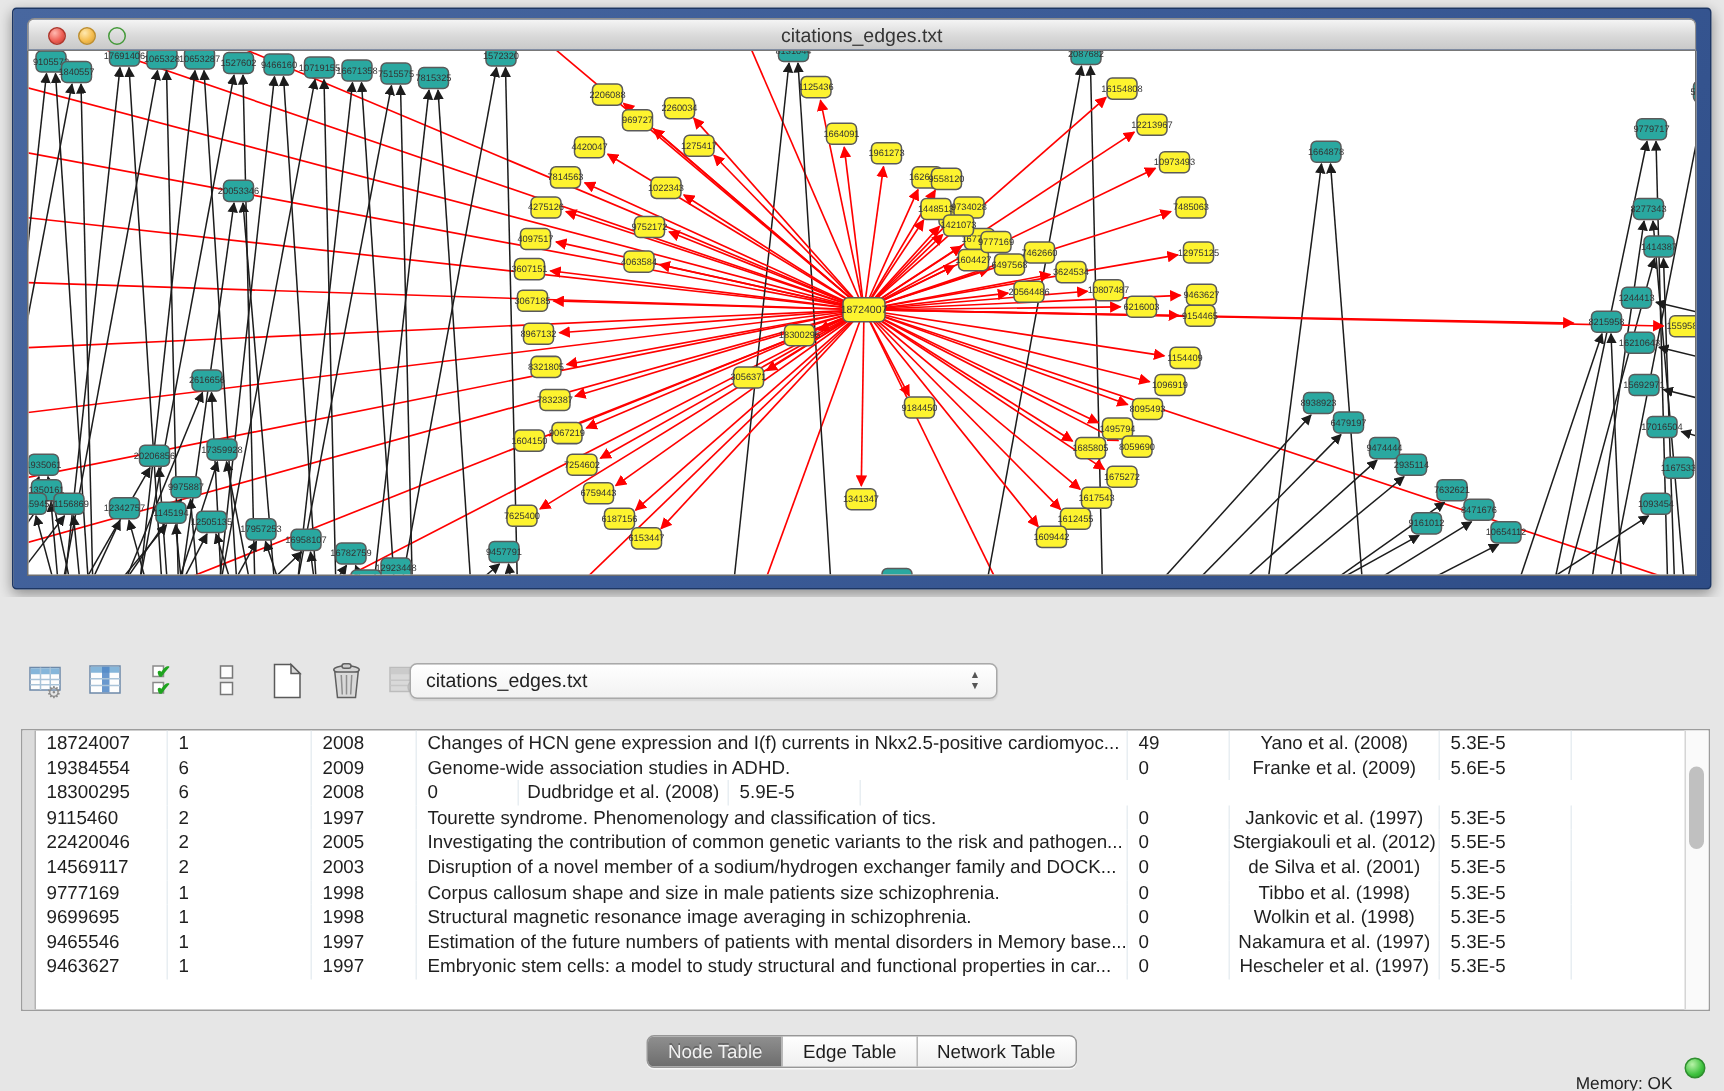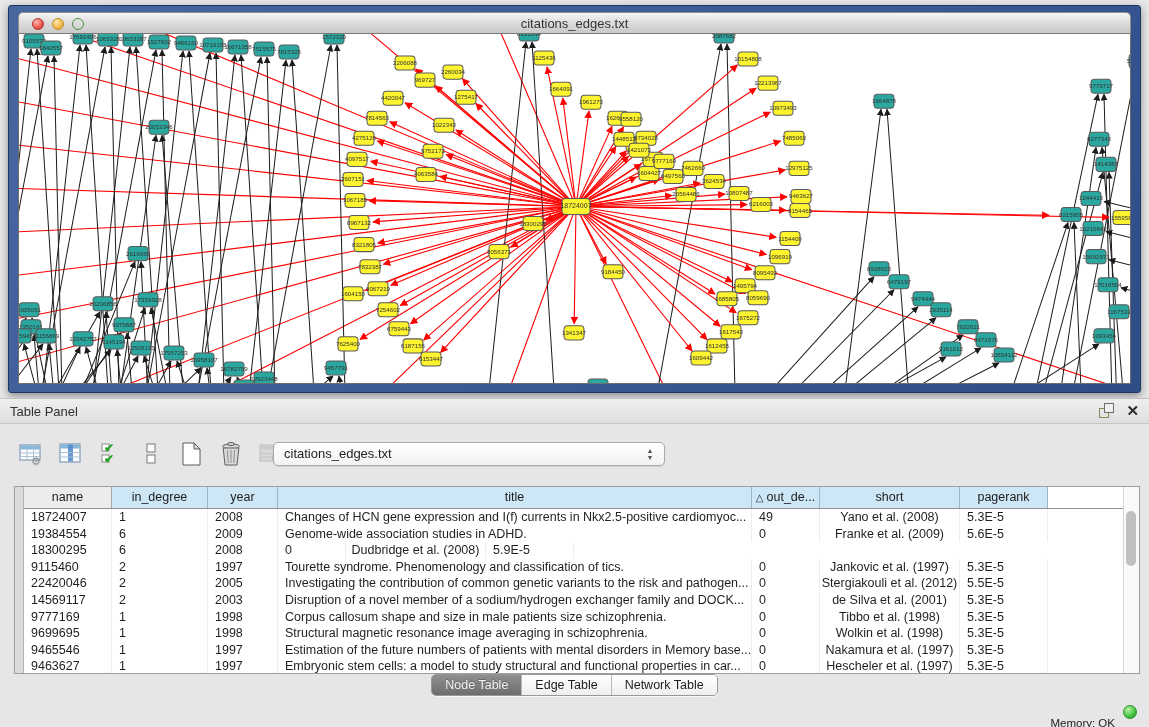--- a/index.html
+++ b/index.html
@@ -61,21 +61,21 @@
   .t-row{display:flex;height:16.6px;}
   .t-cell{box-sizing:border-box;font-size:12.5px;line-height:16.4px;color:#1f1f1f;
     padding-left:7px;white-space:nowrap;overflow:hidden;border-right:1px solid #e8eef2;}
   .t-cell.center{text-align:center;padding-left:0;}
   .t-cell.fillb{flex:1;border-right:none;}
   .c0{width:88px;} .c1{width:96px;} .c2{width:70px;} .c3{width:474px;} .c4{width:68px;} .c5{width:140px;} .c6{width:88px;}
   .vscroll{width:15px;background:#fafafa;border-left:1px solid #d5d5d5;position:relative;}
   .vthumb{position:absolute;left:2px;top:24px;width:10px;height:55px;background:#c0c0c0;border-radius:6px;}
 
   
-  .tabbar{position:absolute;left:0;top:276px;width:100%;display:flex;justify-content:center;}
+  .tabbar{position:absolute;left:0;top:292px;width:100%;display:flex;justify-content:center;}
   .seg{display:flex;border:1px solid #979797;border-radius:5px;overflow:hidden;height:20px;
     box-shadow:0 1px 0 rgba(255,255,255,.7);}
   .seg-item{padding:0 13px;font-size:12.5px;line-height:20px;color:#1d1d1d;
     background:linear-gradient(#ffffff,#efefef);border-left:1px solid #b9b9b9;}
   .seg-item:first-child{border-left:none;}
   .seg-item.active{background:linear-gradient(#8f8f8f,#6d6d6d);color:#f2f2f2;text-shadow:0 -1px 0 rgba(0,0,0,.25);}
 
   
   .statusbar{position:absolute;left:0;top:302px;width:100%;height:27px;}
   .mem{position:absolute;right:34px;top:17px;font-size:11.5px;color:#222;margin-left:47px;}
@@ -744,30 +744,20 @@
         </g>
         <g>
           <rect x="561" y="197" width="28" height="16" rx="3.5" fill="#fdf32f" stroke="#5a5a5a" stroke-width="1"></rect>
           <text x="575" y="207" font-size="7" text-anchor="middle" fill="#333" font-family="Liberation Sans,sans-serif">18724007</text>
         </g>
       </svg>
   </div>
 </div>
 
 <div class="table-panel">
-  <div class="panel-header">
-    <div class="panel-title">Table Panel</div>
-    <div class="panel-btns">
-      <div class="float-ic">
-          <div class="sq1"></div>
-          <div class="sq2"></div>
-        </div>
-      <div class="close-ic">✕</div>
-    </div>
-  </div>
 
   <div class="toolbar">
     <div class="tool-btn">
       <svg width="26" height="24">
           <rect x="2" y="3" width="20" height="15" fill="#fdfdfd" stroke="#6d89a9"></rect>
           <rect x="2.5" y="3.5" width="19" height="4" fill="#86b6da"></rect>
           <line x1="2" y1="11" x2="22" y2="11" stroke="#a9c3d8"></line>
           <line x1="2" y1="14.5" x2="22" y2="14.5" stroke="#a9c3d8"></line>
           <line x1="9" y1="3" x2="9" y2="18" stroke="#a9c3d8"></line>
           <line x1="15.5" y1="3" x2="15.5" y2="18" stroke="#a9c3d8"></line>
@@ -831,30 +821,20 @@
     <span>citations_edges.txt</span>
     <span class="stepper">
         <span>▲</span>
         <span>▼</span>
       </span>
   </div>
 
   <div class="tbl">
     <div class="row-stub"></div>
     <div class="tbl-main">
-      <div class="hdr-row" id="hdr-row">
-          <div class="hdr-cell c0 gray">name</div>
-          <div class="hdr-cell c1">in_degree</div>
-          <div class="hdr-cell c2">year</div>
-          <div class="hdr-cell c3">title</div>
-          <div class="hdr-cell c4"><span class="sort-tri">△</span>out_de...</div>
-          <div class="hdr-cell c5">short</div>
-          <div class="hdr-cell c6">pagerank</div>
-          <div class="hdr-cell fill"></div>
-        </div>
       <div class="body-rows" id="body-rows">
           <div class="t-row">
             <div class="t-cell c0">18724007</div>
             <div class="t-cell c1">1</div>
             <div class="t-cell c2">2008</div>
             <div class="t-cell c3">Changes of HCN gene expression and I(f) currents in Nkx2.5-positive cardiomyoc...</div>
             <div class="t-cell c4">49</div>
             <div class="t-cell c5 center">Yano et al. (2008)</div>
             <div class="t-cell c6">5.3E-5</div>
             <div class="t-cell fillb"></div>

